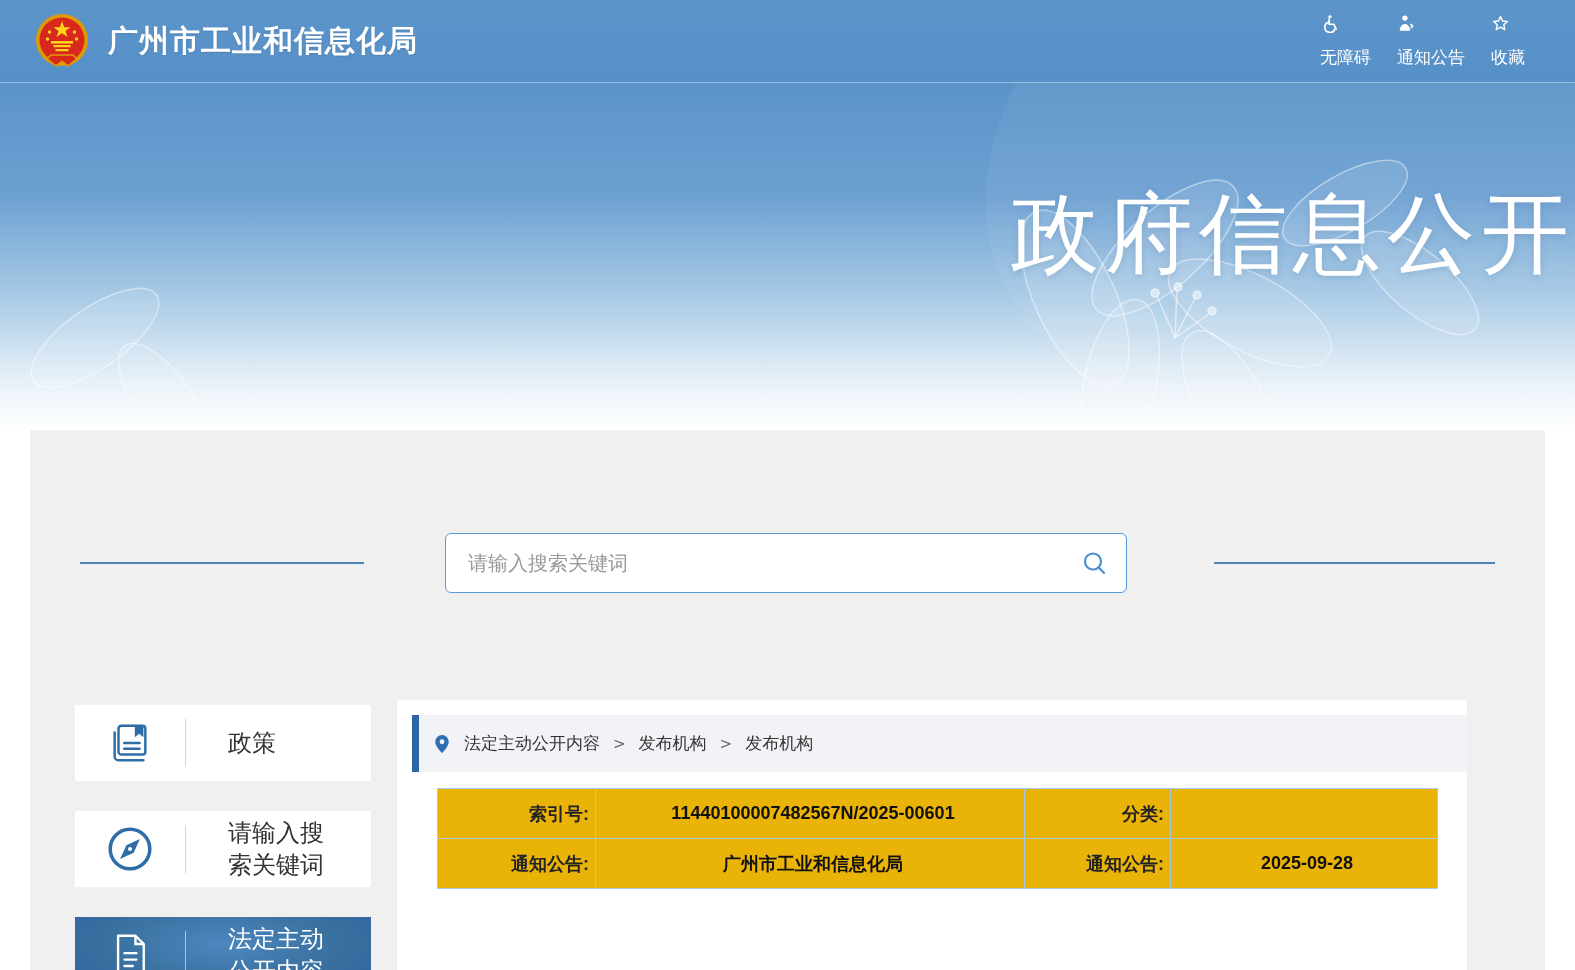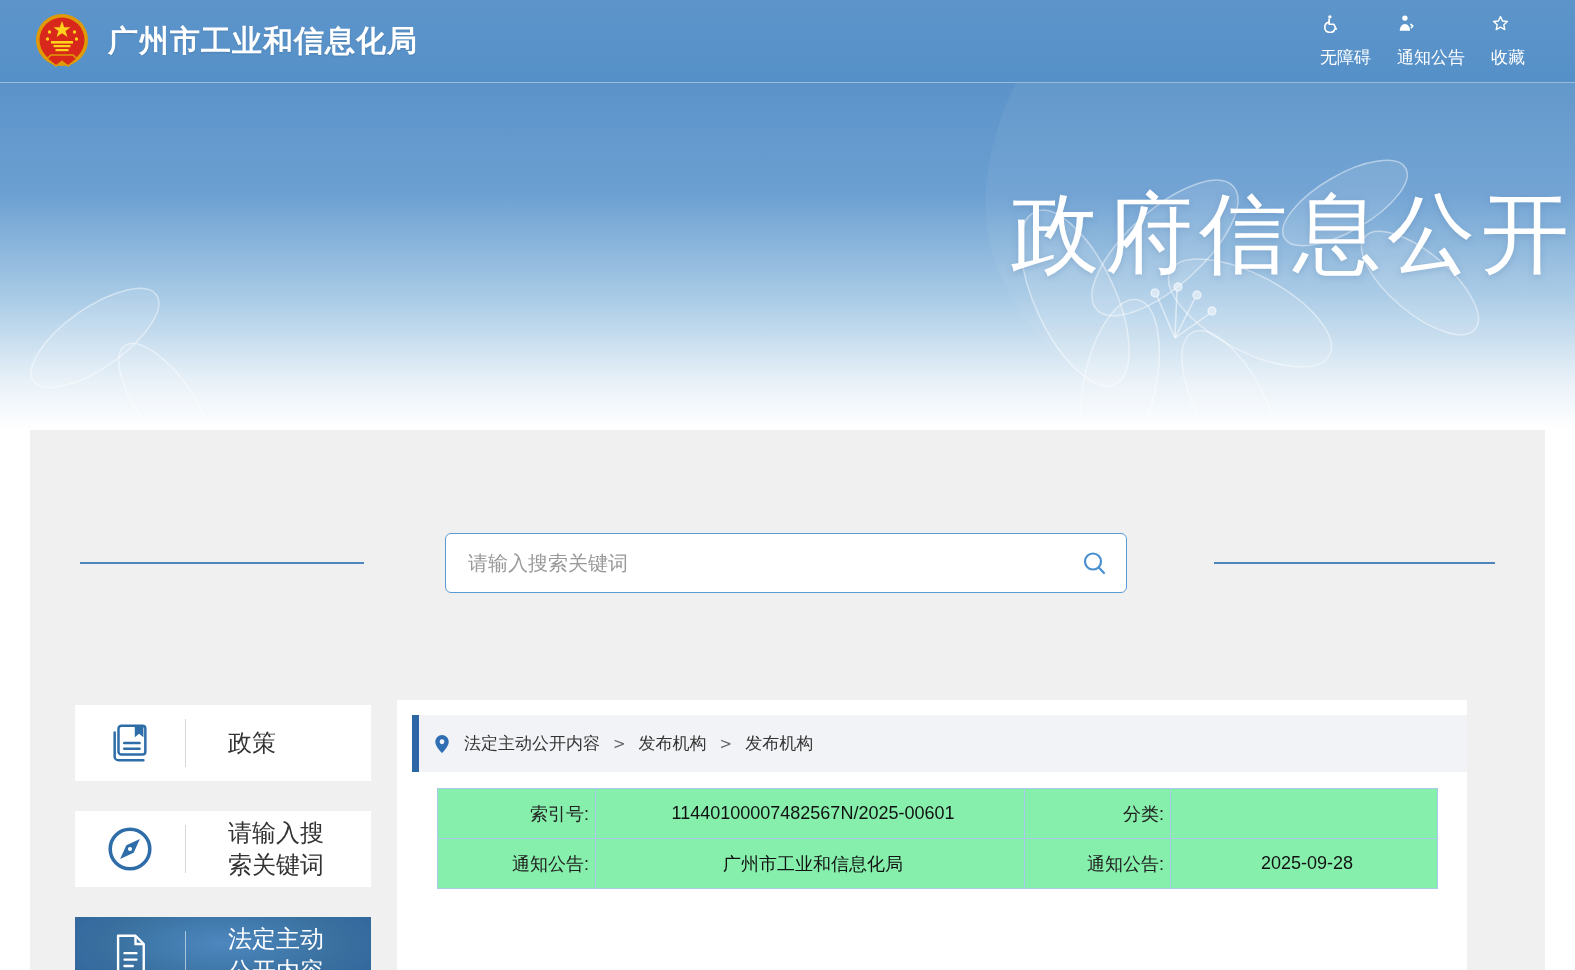--- a/index.html
+++ b/index.html
@@ -104,21 +104,21 @@
   }
   .crumb-item { font-size:17px; color:#333; cursor:pointer; }
   .crumb-sep { font-size:15px; color:#666; font-family:"DejaVu Sans",sans-serif; }
 
   
   .info-table {
     margin:16px 30px 0 40px; width:1000px;
     border-collapse:collapse; table-layout:fixed;
     font-size:18px; color:#1a1a1a;
   }
-  .info-table td { border:1px solid #a9c9e8; background:#86efac; padding:10px 8px; }
+  .info-table td { border:1px solid #a9c9e8; background:#eab308; padding:10px 8px;font-weight:bold; }
   .info-table tr.r1 td, .info-table tr.r2 td { height:50px; }
   td.lab { text-align:right; color:#222; padding-right:6px; white-space:nowrap; }
   td.val { text-align:center; padding-left:14px; color:#111; }
   td.val.wrap { line-height:30px; padding-top:11px; padding-bottom:11px; padding-right:16px; }
 </style>
 </head>
 <body>
 
 <header class="site-header">
   <div class="header-left">

